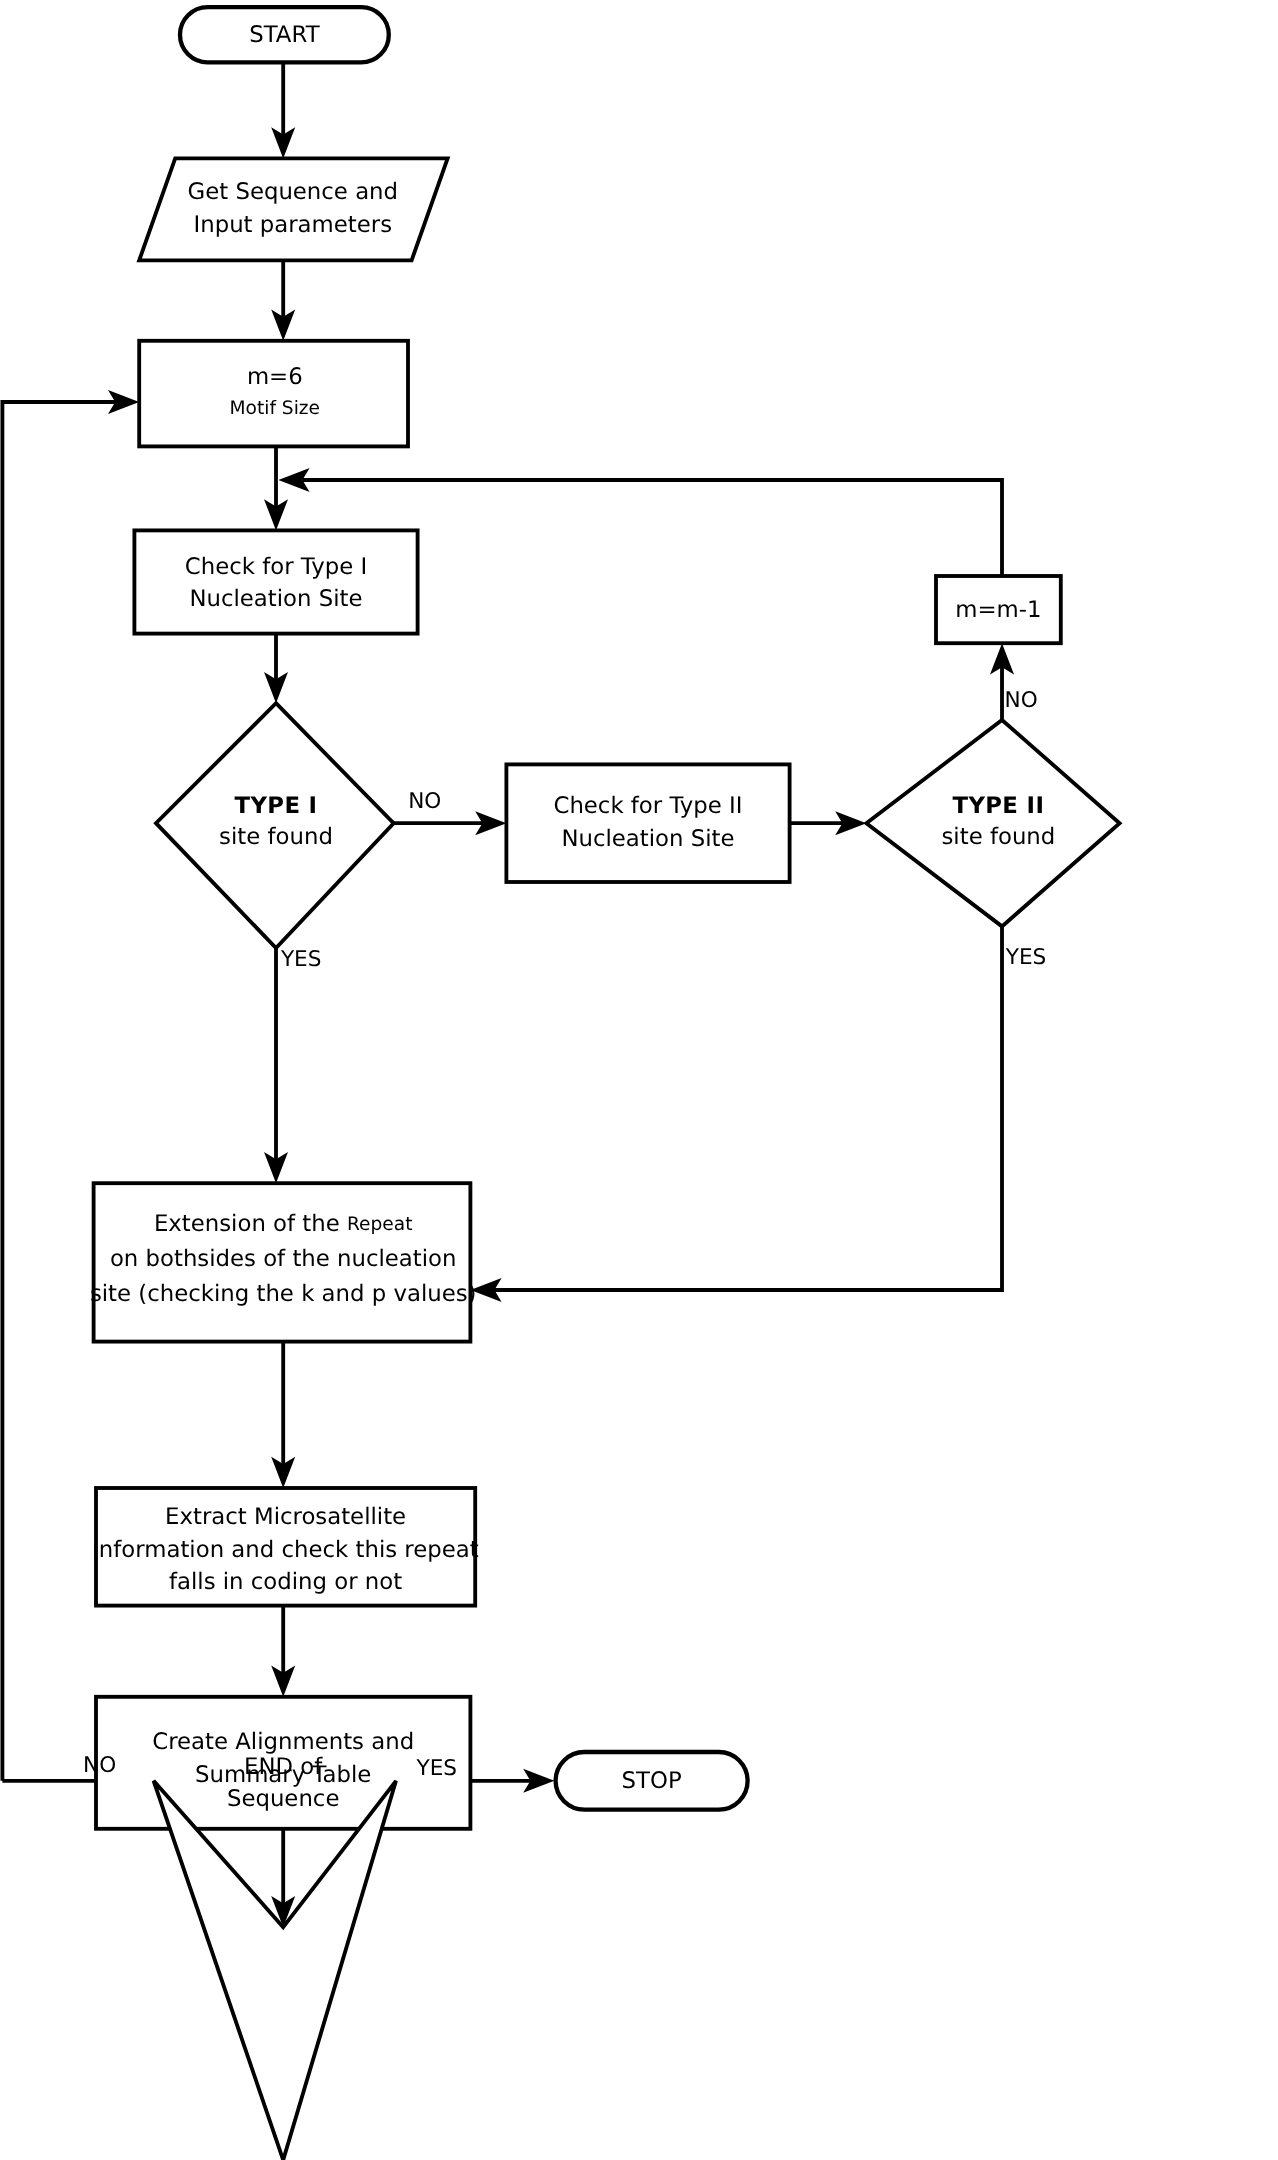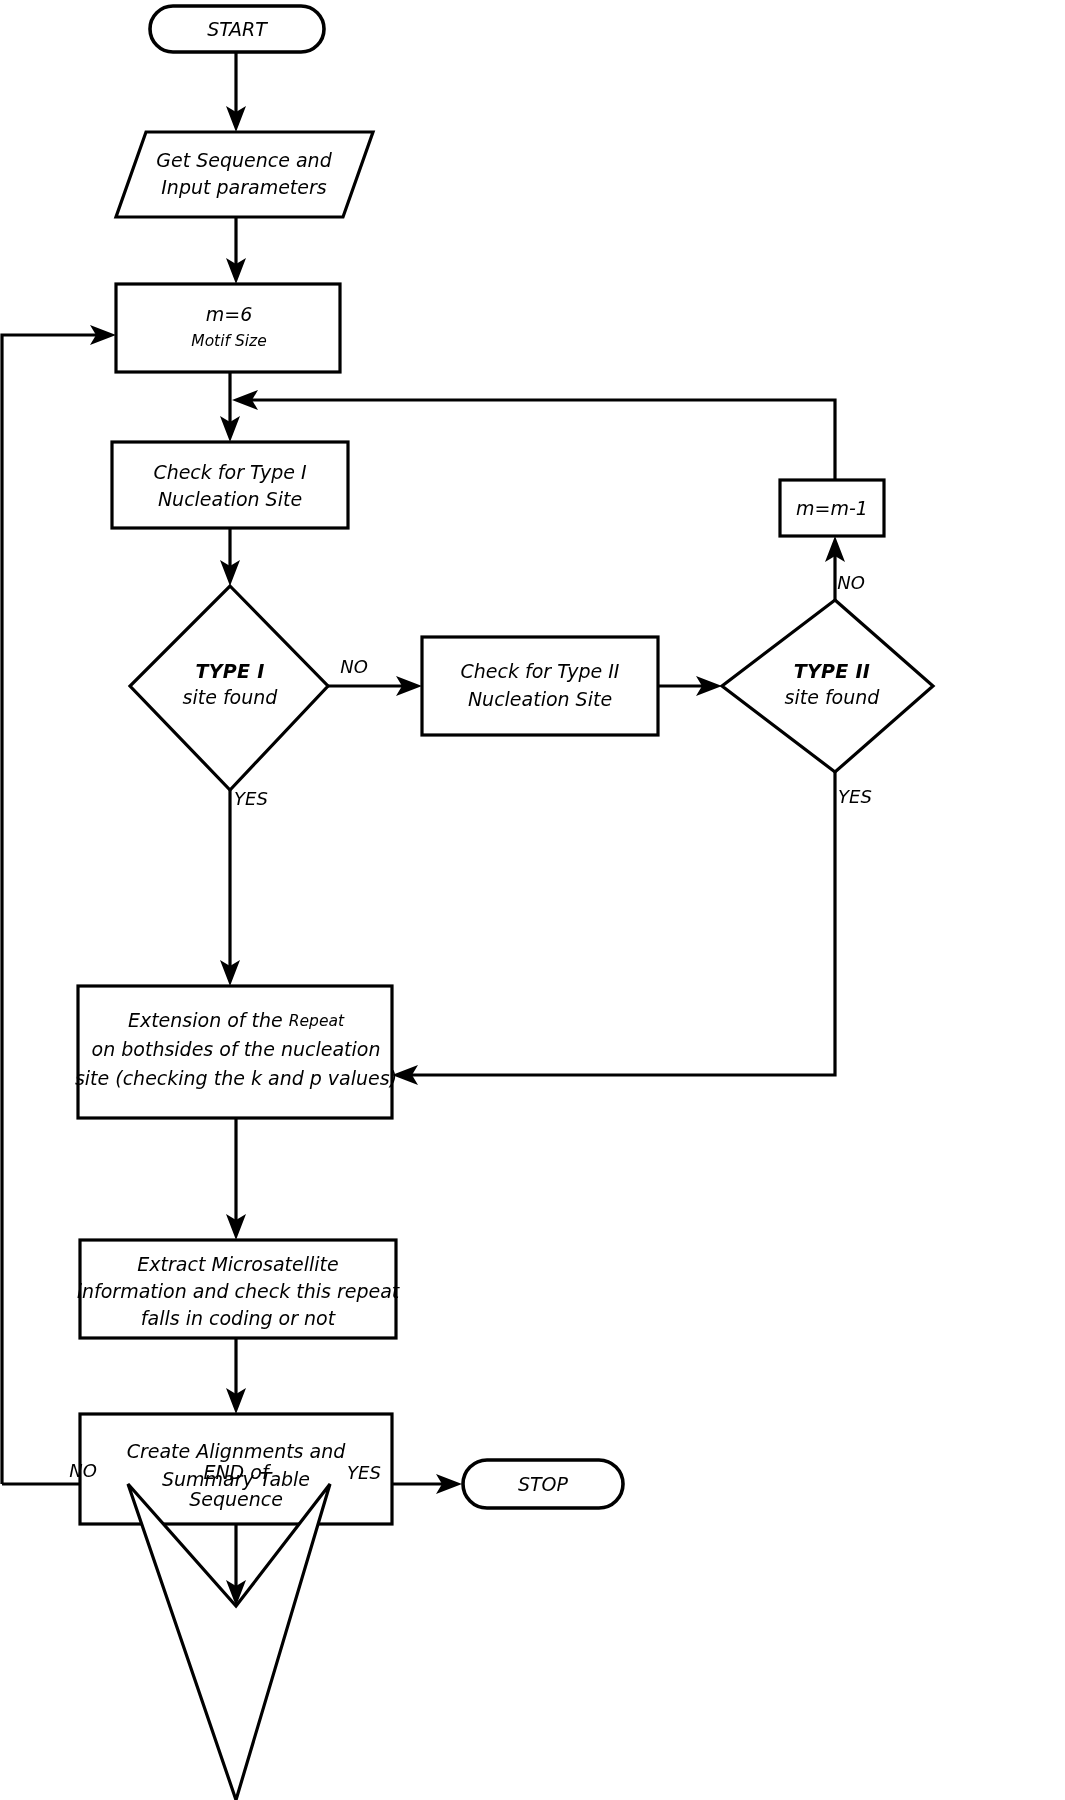--- a/index.html
+++ b/index.html
@@ -10,21 +10,20 @@
   }
   body {
     font-family: "DejaVu Sans", "Liberation Sans", sans-serif;
   }
   #flow-root {
     position: relative;
     width: 1065px;
     height: 1800px;
     background: #ffffff;
     overflow: hidden;
-    font-style: italic;
   }
   #flow-svg {
     position: absolute;
     top: 0;
     left: 0;
     width: 1065px;
     height: 1800px;
     display: block;
   }
   .node-text {

